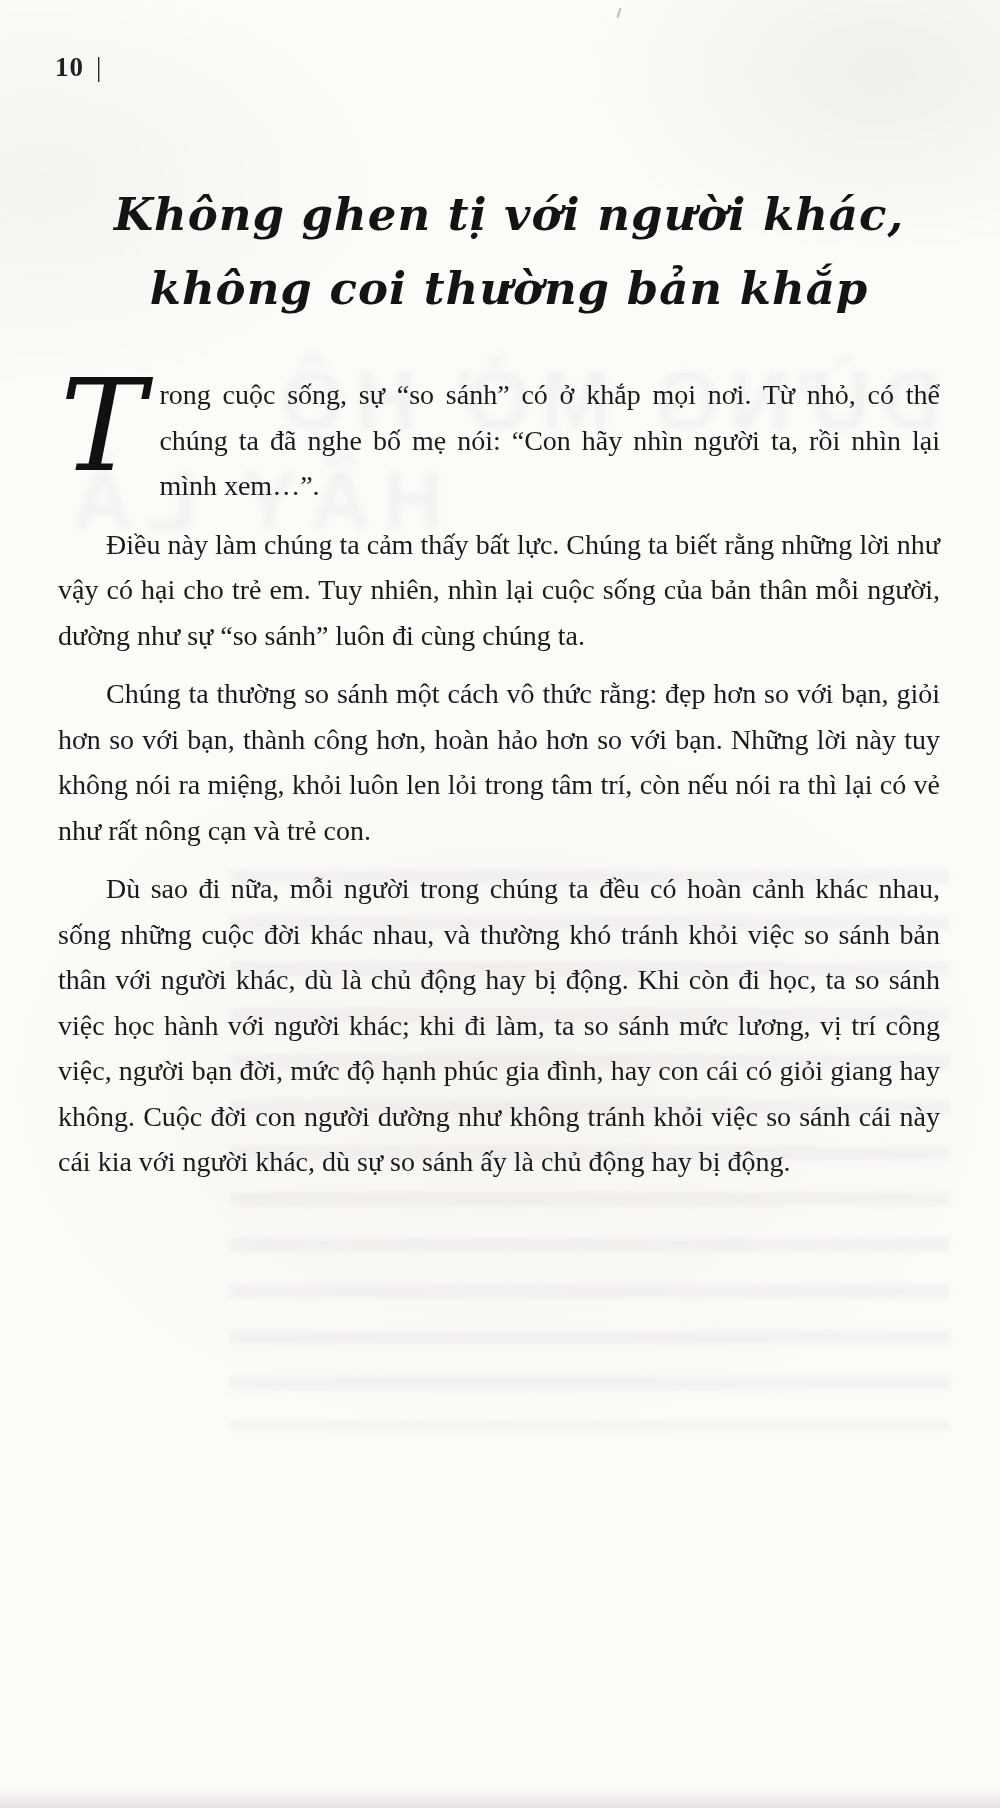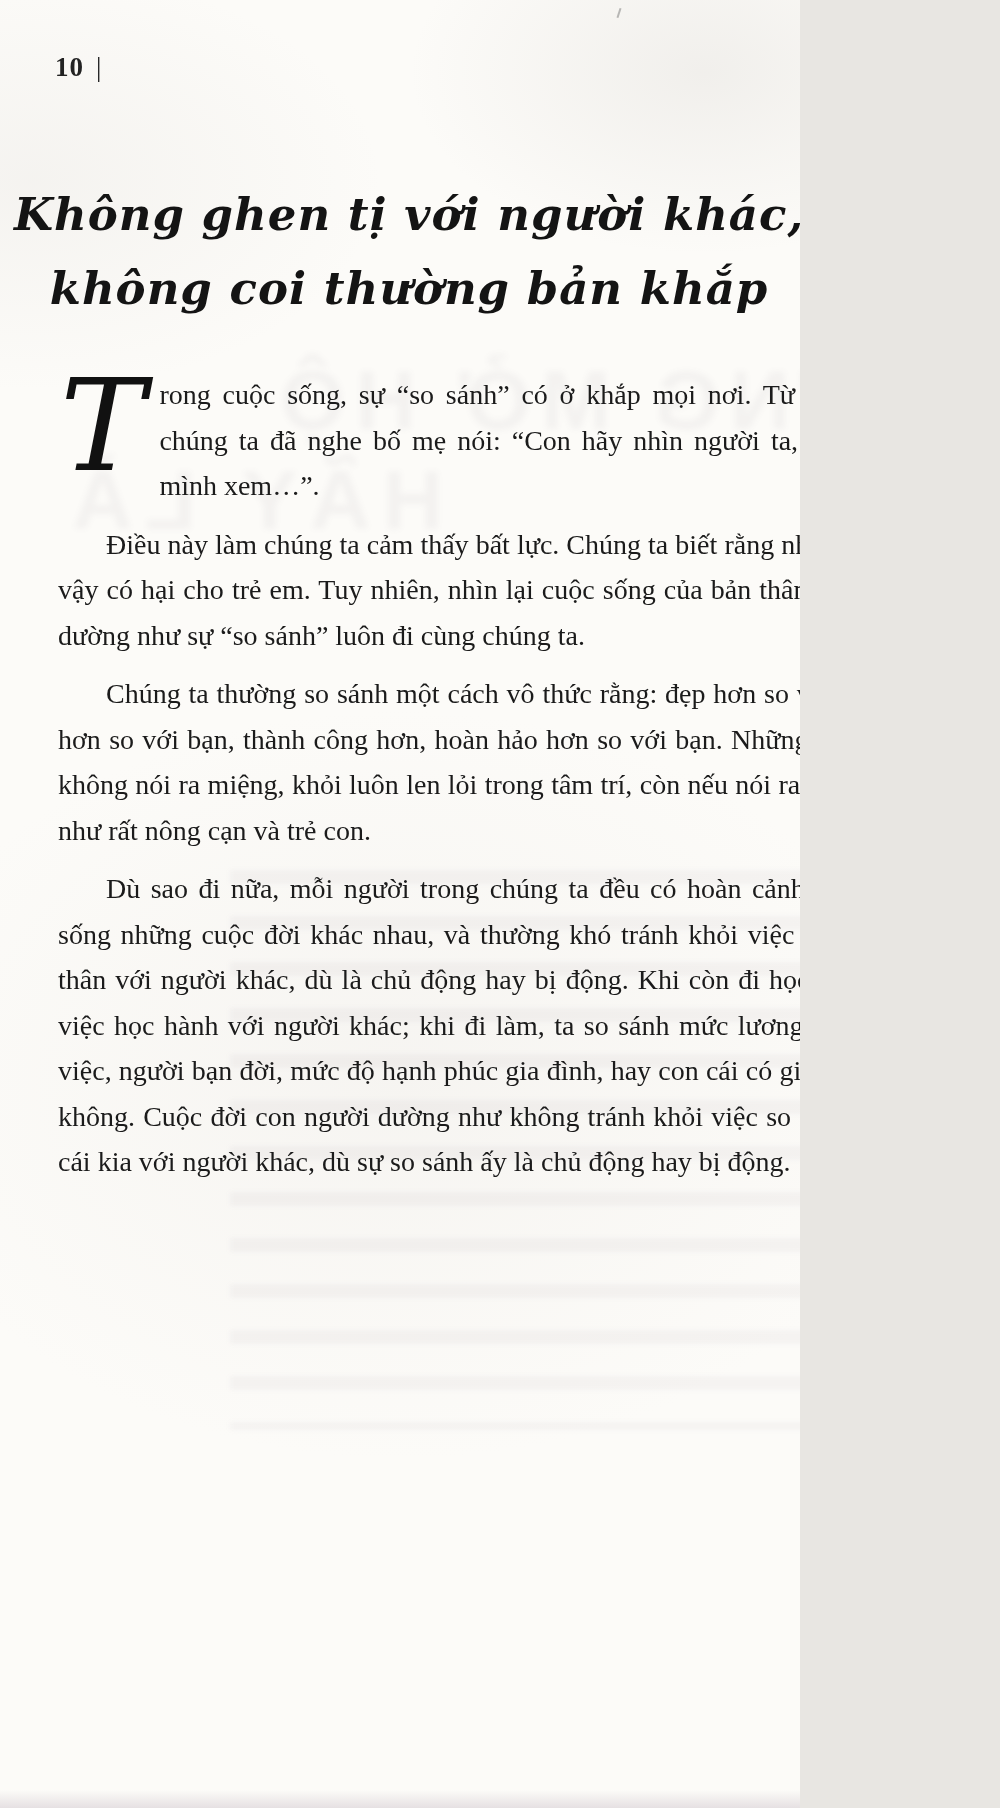--- a/index.html
+++ b/index.html
@@ -1,20 +1,20 @@
 <!DOCTYPE html>
 <html lang="vi"><head>
 <meta charset="utf-8">
 <style>
   html, body { margin: 0; padding: 0; }
   body { width: 1000px; height: 1808px; background: #e8e6e2; }
 
   .page {
     position: relative;
-    width: 800px;
+    width: 1000px;
     height: 1808px;
     overflow: hidden;
     color: #1c1c1c;
     background:
       radial-gradient(ellipse 420px 260px at 88% 4%, rgba(190,185,180,0.18), rgba(190,185,180,0) 70%),
       radial-gradient(ellipse 500px 300px at 4% 10%, rgba(200,195,190,0.14), rgba(200,195,190,0) 70%),
       radial-gradient(ellipse 700px 500px at 50% 60%, rgba(235,232,228,0.35), rgba(235,232,228,0) 75%),
       #fcfbf8;
     font-family: "Liberation Serif", "DejaVu Serif", serif;
   }

